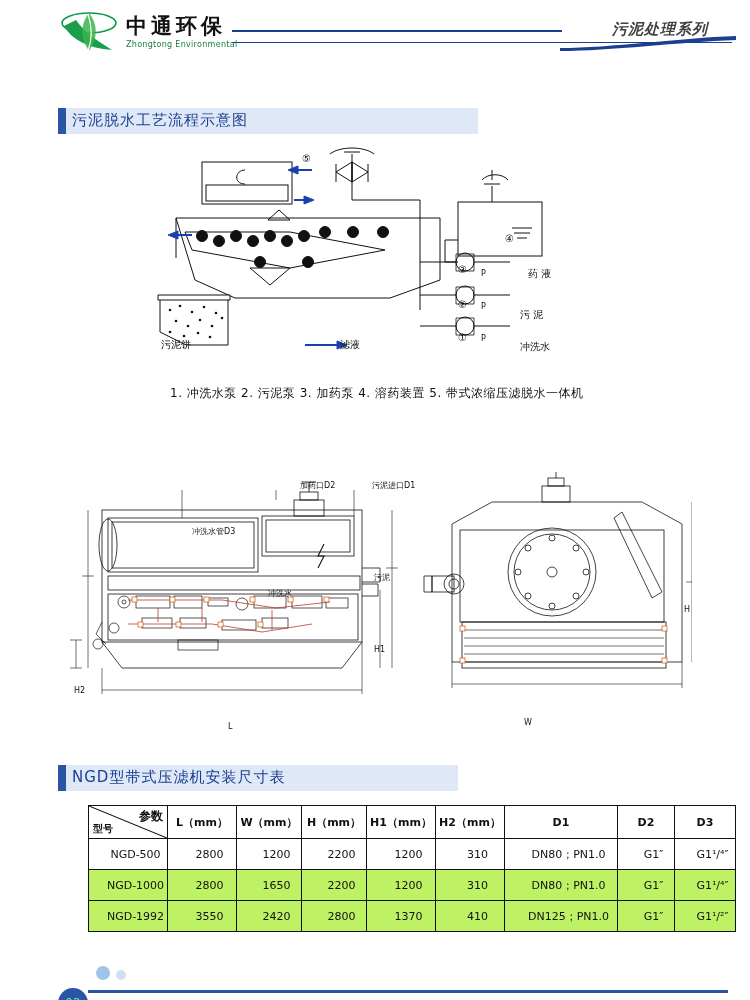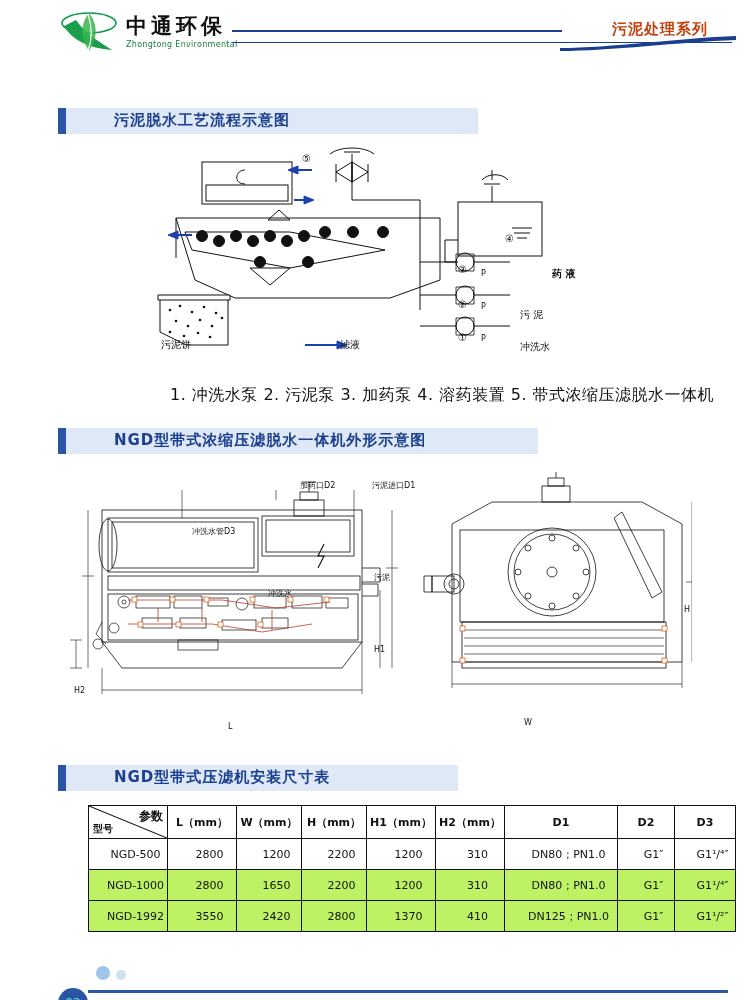--- a/index.html
+++ b/index.html
@@ -12,34 +12,34 @@
   }
   .page{position:relative;width:750px;height:744px;}
 
   
   .header{position:absolute;left:0;top:0;width:750px;height:70px;}
   .logo-mark{position:absolute;left:58px;top:10px;width:62px;height:44px;}
   .brand-cn{position:absolute;left:126px;top:12px;font-size:21px;font-weight:bold;letter-spacing:4px;color:#111;}
   .brand-en{position:absolute;left:126px;top:40px;font-size:8px;color:#1a7f3c;letter-spacing:.3px;}
   .hdr-line-1{position:absolute;left:232px;top:30px;width:330px;height:2px;background:#1b3f8f;}
   .hdr-line-2{position:absolute;left:232px;top:42px;width:500px;height:1px;background:#1b3f8f;}
-  .hdr-title{position:absolute;right:42px;top:20px;font-size:15px;font-weight:bold;color:#c2410c;letter-spacing:1px;}
+  .hdr-title{position:absolute;right:42px;top:20px;font-size:15px;font-weight:bold;color:#404040;letter-spacing:1px;font-style:italic;}
   .hdr-swoosh{position:absolute;left:560px;top:34px;width:176px;height:18px;}
 
   
   .sec-title{position:absolute;height:26px;}
   .sec-title .bar-blue{position:absolute;left:0;top:0;width:8px;height:26px;background:#2a55a5;}
   .sec-title .bar-strip{position:absolute;left:0;top:0;height:26px;background:#dfe8f7;}
-  .sec-title .txt{position:absolute;left:14px;top:3px;font-size:15px;font-weight:bold;color:#1b3f8f;letter-spacing:1px;white-space:nowrap;margin-left:42px;}
+  .sec-title .txt{position:absolute;left:14px;top:3px;font-size:15px;font-weight:normal;color:#1b3f8f;letter-spacing:1px;white-space:nowrap;}
 
   
   .lbl{position:absolute;font-size:10px;color:#111;white-space:nowrap;}
   .lbl-sm{position:absolute;font-size:8px;color:#111;white-space:nowrap;}
 
-  .legend{position:absolute;left:170px;top:385px;font-size:16px;color:#111;letter-spacing:.5px;}
+  .legend{position:absolute;left:170px;top:385px;font-size:12px;color:#111;letter-spacing:.5px;}
 
   
   .diagram{position:absolute;}
   svg{display:block;}
 
   
   .tbl-wrap{position:absolute;left:88px;top:805px;}
   table{border-collapse:collapse;}
   td,th{border:1px solid #111;font-size:11px;text-align:center;color:#111;font-weight:normal;}
   thead td{height:30px;background:#ffffff;font-weight:bold;}
@@ -179,39 +179,34 @@
         <path d="M30 95 L52 95" stroke-width="2"></path>
           <path d="M28 95 l10 -4 v8 Z"></path>
         <path d="M165 205 L205 205" stroke-width="2"></path>
           <path d="M207 205 l-10 -4 v8 Z"></path>
       </g>
     </svg>
   </div>
 
   <div class="lbl" style="left:161px;top:338px;">污泥饼</div>
   <div class="lbl" style="left:340px;top:338px;">滤液</div>
-  <div class="lbl" style="left:552px;top:267px;font-weight:bold;">药 液</div>
+  <div class="lbl" style="left:528px;top:267px;">药 液</div>
   <div class="lbl" style="left:520px;top:308px;">污 泥</div>
   <div class="lbl" style="left:520px;top:340px;">冲洗水</div>
   <div class="lbl" style="left:302px;top:153px;">⑤</div>
   <div class="lbl" style="left:505px;top:233px;">④</div>
   <div class="lbl" style="left:458px;top:264px;">③</div>
   <div class="lbl" style="left:458px;top:299px;">②</div>
   <div class="lbl" style="left:458px;top:332px;">①</div>
   <div class="lbl-sm" style="left:481px;top:269px;">P</div>
   <div class="lbl-sm" style="left:481px;top:302px;">P</div>
   <div class="lbl-sm" style="left:481px;top:334px;">P</div>
 
   <div class="legend">1. 冲洗水泵  2. 污泥泵  3. 加药泵  4. 溶药装置  5. 带式浓缩压滤脱水一体机</div>
 
-  <div class="sec-title" style="left:58px;top:428px;width:480px;">
-    <div class="bar-strip" style="width:480px;"></div>
-    <div class="bar-blue"></div>
-    <div class="txt">NGD型带式浓缩压滤脱水一体机外形示意图</div>
-  </div>
 
   <div class="diagram" style="left:62px;top:472px;">
     <svg width="630" height="270" viewBox="0 0 630 270">
       <g fill="none" stroke="#111" stroke-width="0.8">
 
         <rect x="40" y="38" width="260" height="132"></rect>
         <rect x="46" y="46" width="150" height="54"></rect>
         <rect x="50" y="50" width="142" height="46"></rect>
         <ellipse cx="46" cy="73" rx="9" ry="26"></ellipse>
         <rect x="200" y="44" width="92" height="40"></rect>

